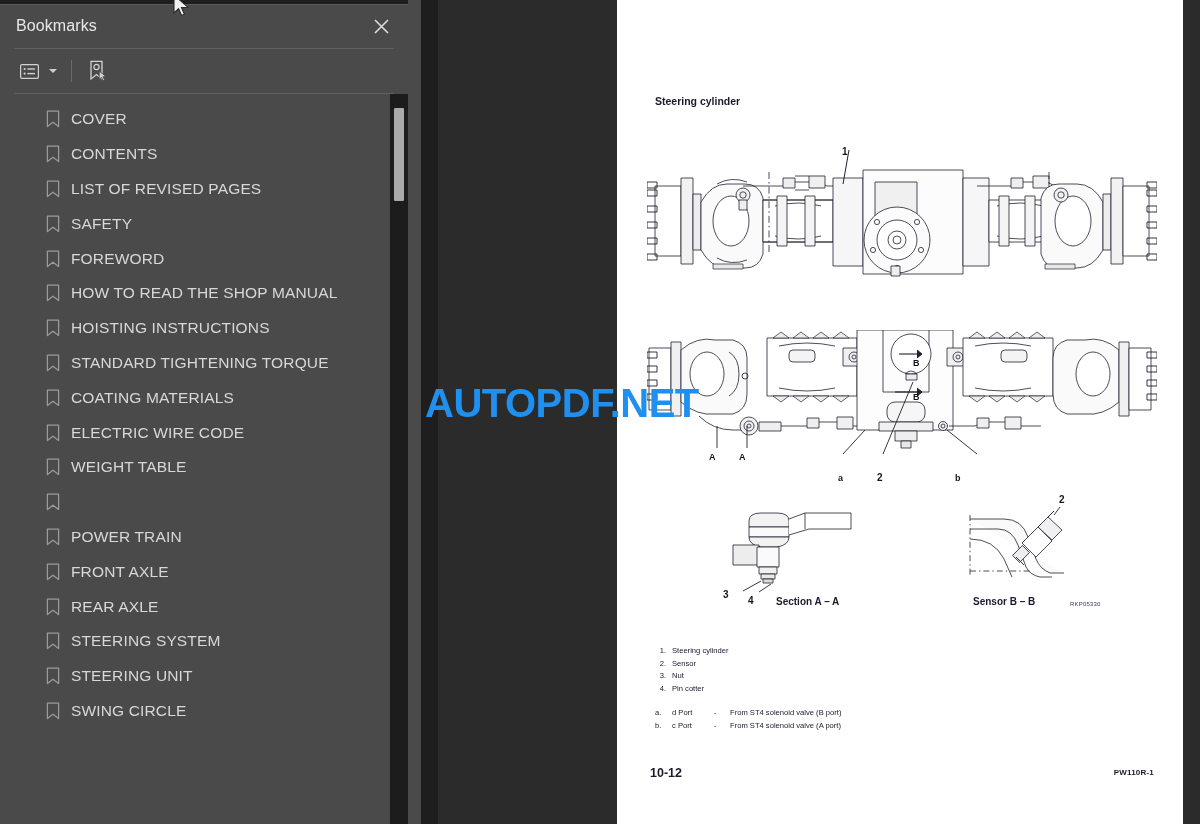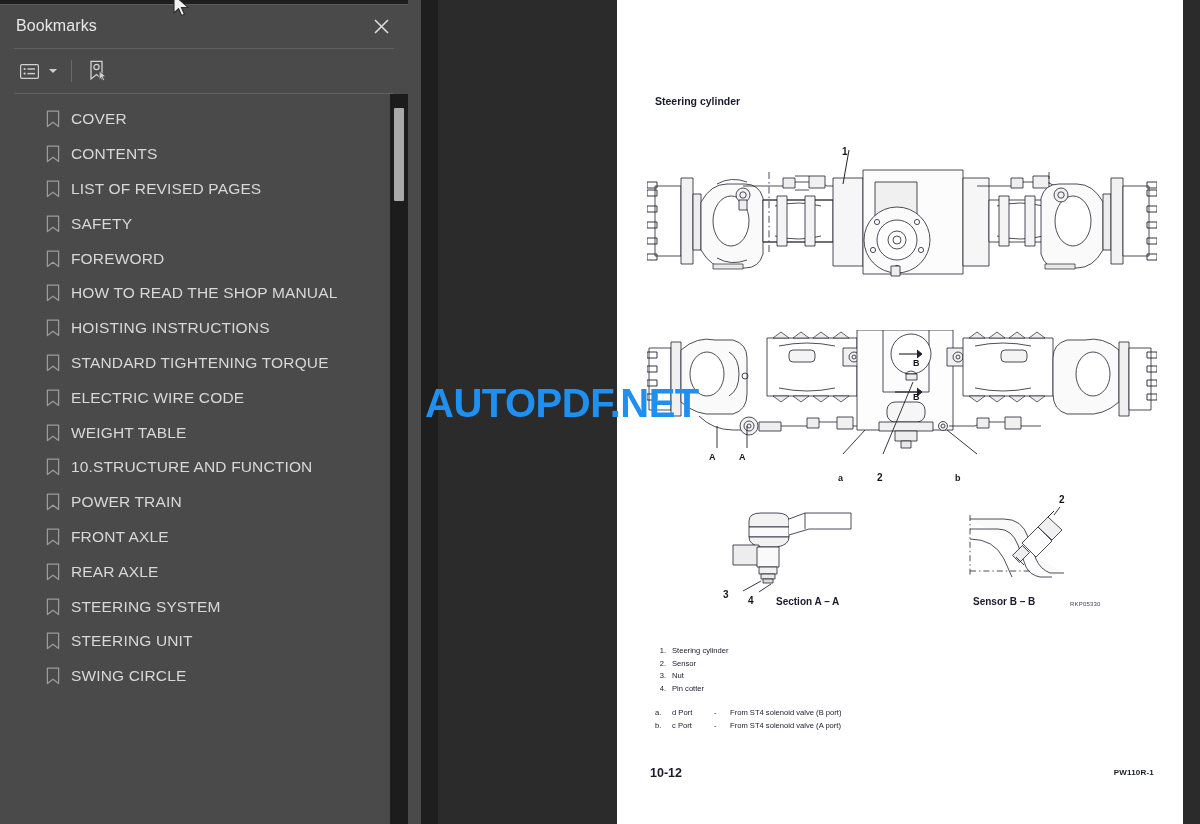--- a/index.html
+++ b/index.html
@@ -299,37 +299,44 @@
               </svg>
             </span>
             <span class="bm-label">STANDARD TIGHTENING TORQUE</span>
           </div>
           <div class="bm-item">
             <span class="bm-ico">
               <svg width="14" height="18" viewBox="0 0 14 18">
                 <path d="M1.4 1 H12.6 V16.6 L7 12.2 L1.4 16.6 Z" stroke="currentColor" stroke-width="1.25" fill="none" stroke-linejoin="round"></path>
               </svg>
             </span>
+            <span class="bm-label">COATING MATERIALS</span>
+          </div>
+          <div class="bm-item">
+            <span class="bm-ico">
+              <svg width="14" height="18" viewBox="0 0 14 18">
+                <path d="M1.4 1 H12.6 V16.6 L7 12.2 L1.4 16.6 Z" stroke="currentColor" stroke-width="1.25" fill="none" stroke-linejoin="round"></path>
+              </svg>
+            </span>
             <span class="bm-label">ELECTRIC WIRE CODE</span>
           </div>
           <div class="bm-item">
             <span class="bm-ico">
               <svg width="14" height="18" viewBox="0 0 14 18">
                 <path d="M1.4 1 H12.6 V16.6 L7 12.2 L1.4 16.6 Z" stroke="currentColor" stroke-width="1.25" fill="none" stroke-linejoin="round"></path>
               </svg>
             </span>
             <span class="bm-label">WEIGHT TABLE</span>
           </div>
           <div class="bm-item">
             <span class="bm-ico">
               <svg width="14" height="18" viewBox="0 0 14 18">
                 <path d="M1.4 1 H12.6 V16.6 L7 12.2 L1.4 16.6 Z" stroke="currentColor" stroke-width="1.25" fill="none" stroke-linejoin="round"></path>
               </svg>
             </span>
-            <span class="bm-label">10.STRUCTURE AND FUNCTION</span>
           </div>
           <div class="bm-item">
             <span class="bm-ico">
               <svg width="14" height="18" viewBox="0 0 14 18">
                 <path d="M1.4 1 H12.6 V16.6 L7 12.2 L1.4 16.6 Z" stroke="currentColor" stroke-width="1.25" fill="none" stroke-linejoin="round"></path>
               </svg>
             </span>
             <span class="bm-label">POWER TRAIN</span>
           </div>
           <div class="bm-item">

